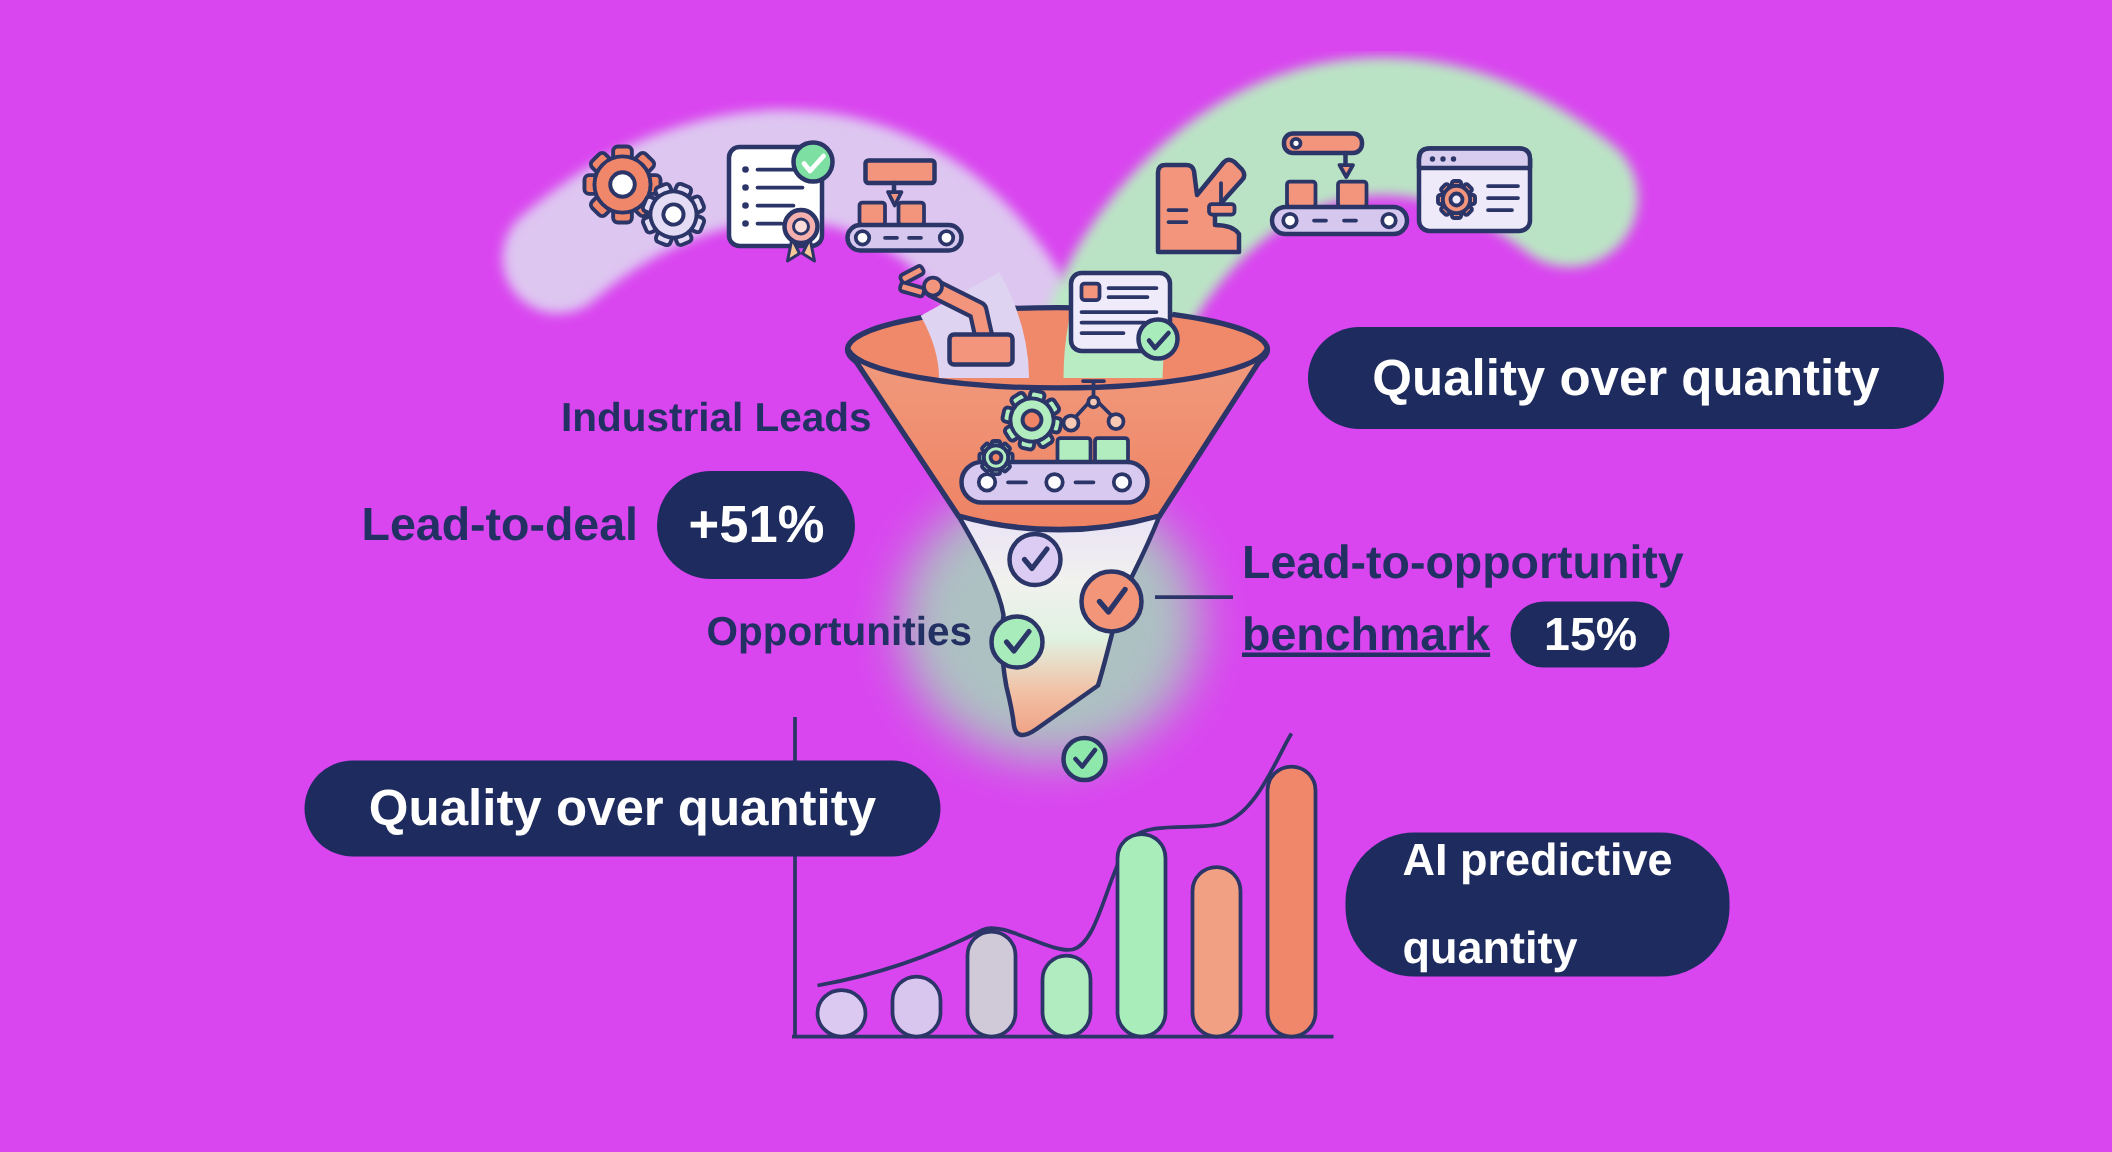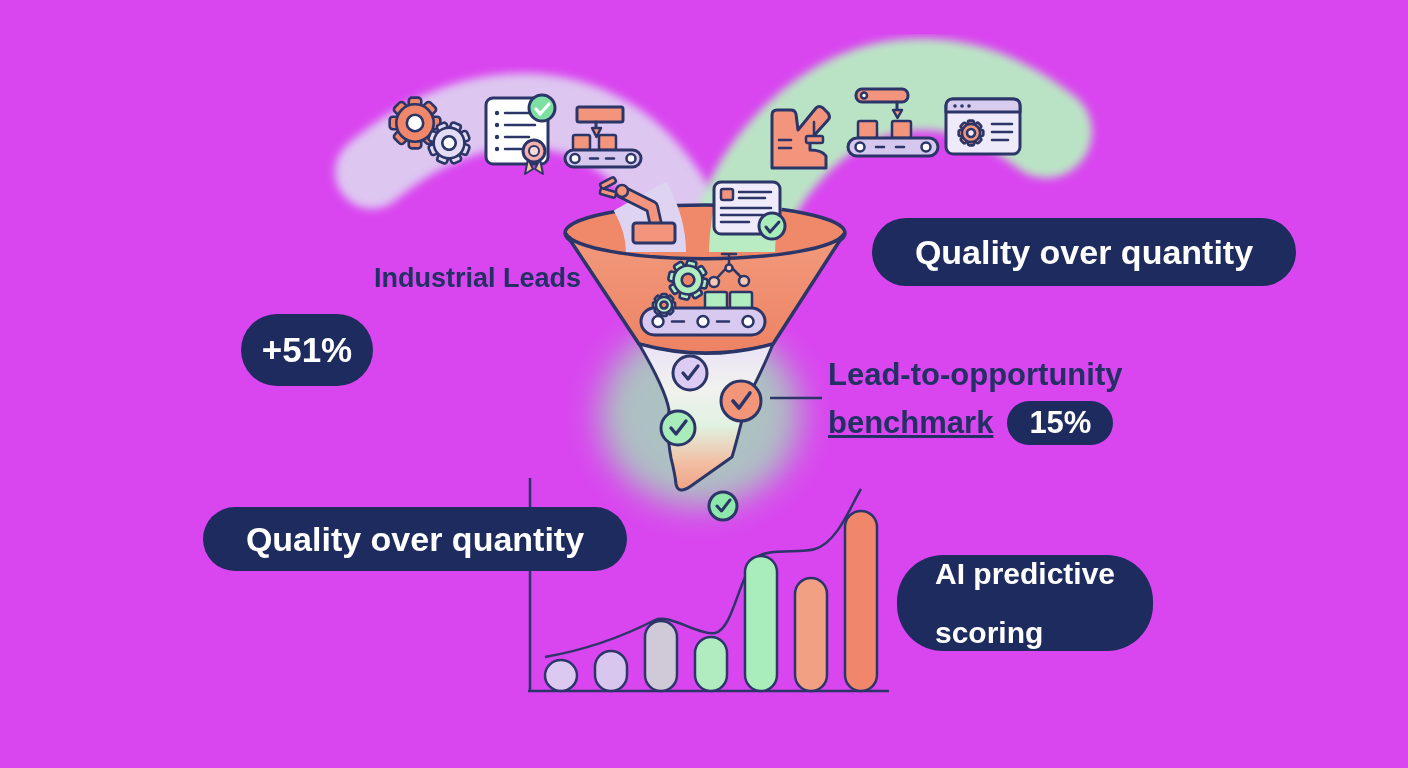--- a/index.html
+++ b/index.html
@@ -228,34 +228,36 @@
           <rect x="745" y="556" width="32" height="135" rx="16" fill="#a8edba" stroke="#2b3568" stroke-width="2.5"></rect>
           <rect x="795" y="578" width="32" height="113" rx="16" fill="#f2a084" stroke="#2b3568" stroke-width="2.5"></rect>
           <rect x="845" y="511" width="32" height="180" rx="16" fill="#f0876a" stroke="#2b3568" stroke-width="2.5"></rect>
         </g>
   </g>
 </svg>
 
 <div class="lbl" id="lbl-industrial">Industrial Leads</div>
 
 <div id="row-leaddeal">
+  <span class="txt">Lead-to-deal</span>
   <span class="pill" id="pill-leaddeal">+51%</span>
 </div>
 
+<div class="lbl" id="lbl-opportunities">Opportunities</div>
 
 <div class="pill" id="pill-quality-top">Quality over quantity</div>
 
 <div id="block-lto">
   <div class="line1">Lead-to-opportunity</div>
   <div class="line2">
     <span class="txt">benchmark</span>
     <span class="pill" id="pill-benchmark">15%</span>
   </div>
 </div>
 
 <div class="pill" id="pill-quality-bottom">Quality over quantity</div>
 
 <div class="pill" id="pill-ai">
   <span>AI predictive</span>
-  <span>scoring</span>
+  <span>quantity</span>
 </div>
 
 </div>
 
 </body></html>

